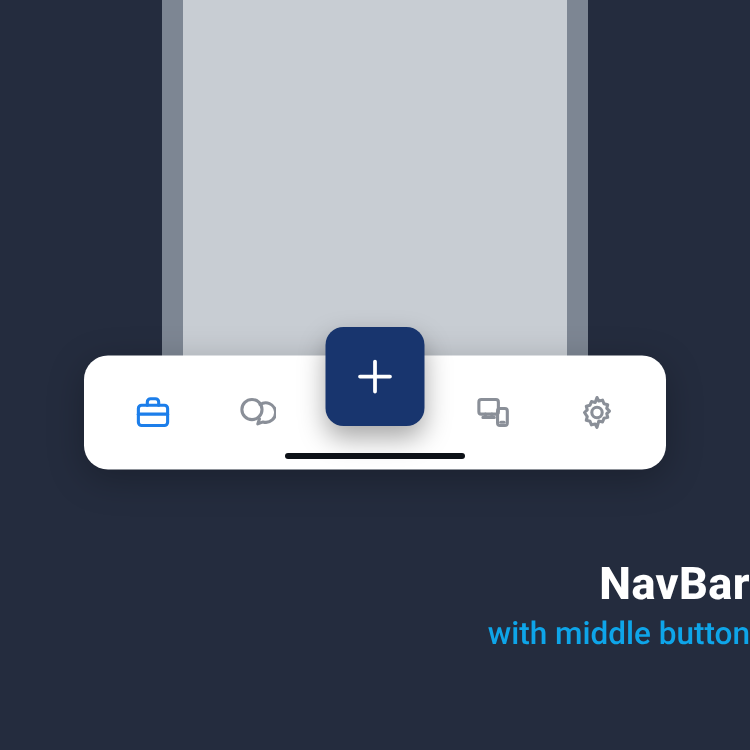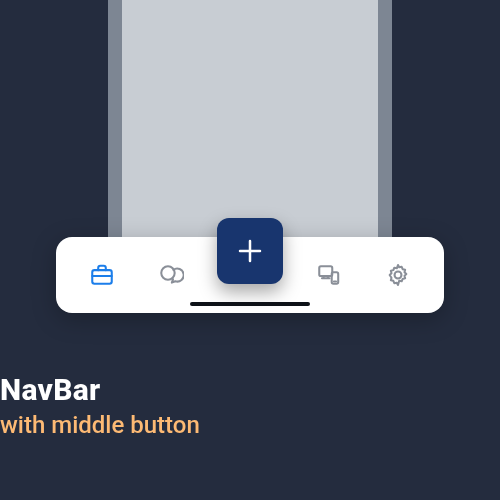--- a/index.html
+++ b/index.html
@@ -86,33 +86,33 @@
     width: 120px;
     height: 4px;
     background: #0d1117;
     border-radius: 3px;
   }
 
   .caption {
     position: absolute;
     left: 0; right: 0;
     top: 372px;
-    text-align: left;
+    text-align: right;
     color: #ffffff;
   }
   .caption h1 {
     font-size: 30px;
     font-weight: 800;
     letter-spacing: 0.3px;
   }
   .caption p {
     margin-top: 4px;
-    font-size: 24px;
+    font-size: 21px;
     font-weight: 500;
-    color: #fdba74;
+    color: #0ea5e9;
   }
 
   svg { display: block; }
 </style>
 </head>
 <body>
 
 <div class="phone-outer">
   <div class="phone-inner"></div>
 </div>

